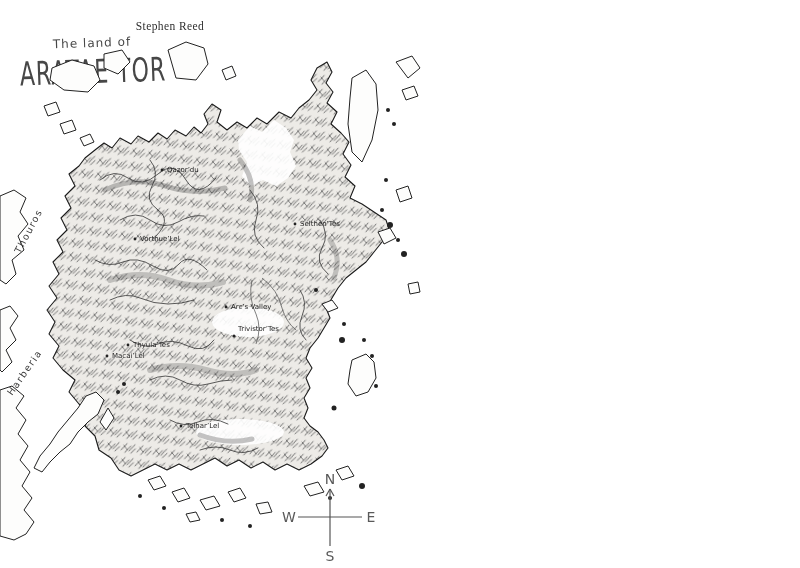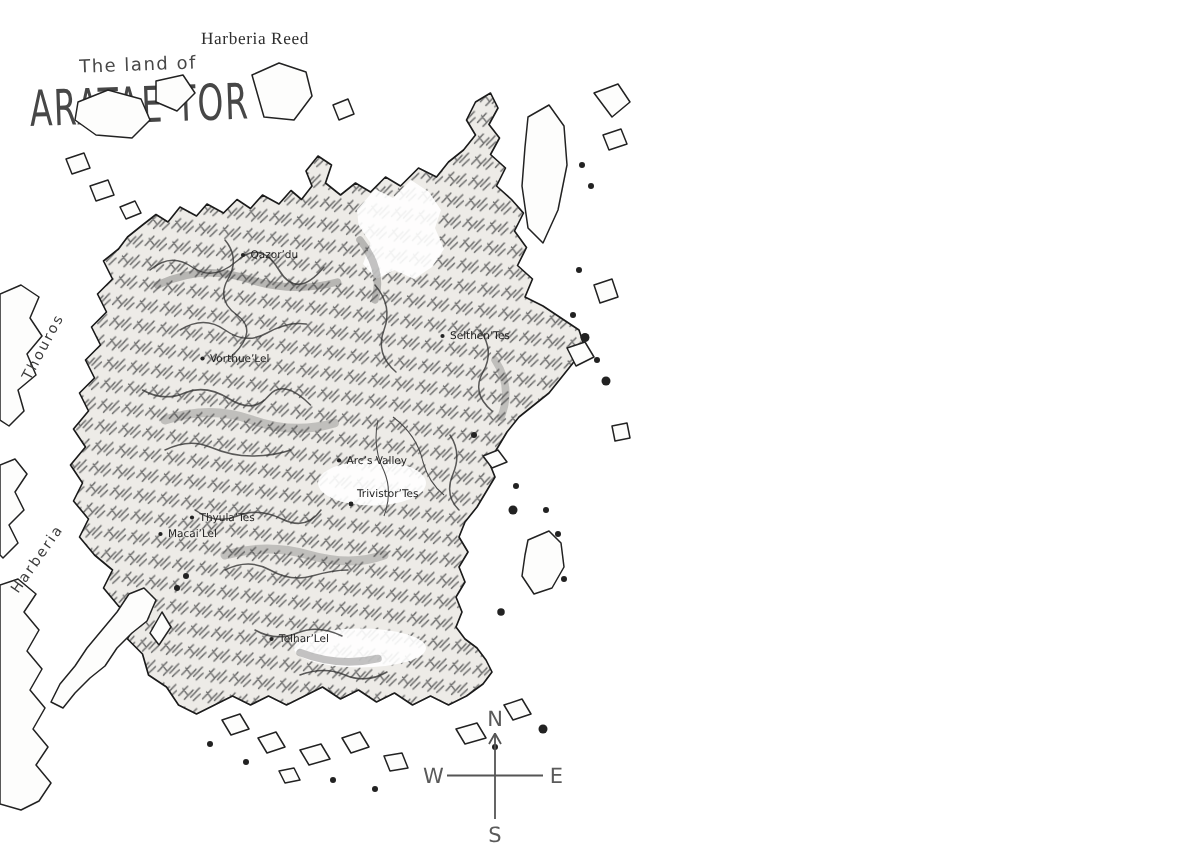--- a/index.html
+++ b/index.html
@@ -24,21 +24,21 @@
   svg .ridge{fill:none;stroke:#333;stroke-width:1;opacity:.8;stroke-linecap:round;}
   svg .band{fill:none;stroke:#3a3a3a;stroke-linecap:round;}
   svg .river{fill:none;stroke:#4a4a4a;stroke-width:.7;}
   svg .valley{fill:#ffffff;opacity:.9;}
   svg .dot{fill:#222;}
 </style>
 </head>
 <body>
 
 <div class="page page-left">
-  <div class="running-head rh-left">Harberia Reed</div>
+  <div class="running-head rh-left">Stephen Reed</div>
 
   <div class="map-title">
     <div class="map-title-small">The land of</div>
     <div class="map-title-big">ARATAE’TOR</div>
   </div>
 
   <svg class="map-svg" width="430" height="528" viewBox="0 0 430 528">
     <defs>
       <pattern id="scrib" width="16" height="14" patternUnits="userSpaceOnUse" patternTransform="rotate(8)">
         <rect width="16" height="14" fill="#edebe7"></rect>

